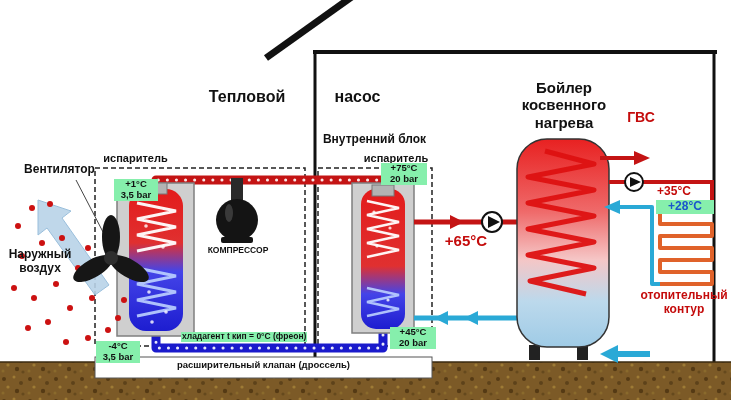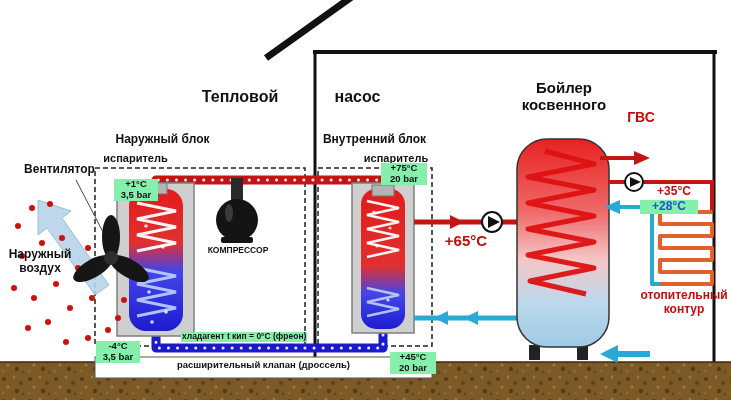--- a/index.html
+++ b/index.html
@@ -186,67 +186,67 @@
     <line x1="76" y1="180" x2="103" y2="232" stroke="#444" stroke-width="1"></line>
     <g fill="#161616">
       <ellipse cx="111" cy="237" rx="9" ry="22"></ellipse>
       <ellipse cx="111" cy="237" rx="9" ry="22" transform="rotate(120 111 258)"></ellipse>
       <ellipse cx="111" cy="237" rx="9" ry="22" transform="rotate(240 111 258)"></ellipse>
     </g>
     <circle cx="111" cy="258" r="7" fill="#2e2e2e"></circle>
   </g>
 </svg>
 
-  <div class="lbl t16" style="left:185px;top:88px;width:110px">Тепловой</div>
+  <div class="lbl t16" style="left:192px;top:88px;width:110px">Тепловой</div>
   <div class="lbl t16" style="left:320px;top:88px;width:75px">насос</div>
 
   <div class="lbl t12" style="left:12px;top:163px;width:95px">Вентилятор</div>
 
   <div class="lbl t12" style="left:5px;top:248px;width:70px">
     <span>Наружный</span>
     <span>воздух</span>
   </div>
 
-  <div class="lbl t12" style="left:90px;top:133px;width:145px">Наружный блок</div>
   <div class="lbl t11" style="left:88px;top:152px;width:95px">испаритель</div>
 
   <div class="lbl t12" style="left:312px;top:133px;width:125px">Внутренний блок</div>
   <div class="lbl t11" style="left:342px;top:152px;width:108px">испаритель</div>
 
   <div class="lbl t8" style="left:196px;top:246px;width:84px">КОМПРЕССОР</div>
 
   <div class="lbl t9 wbg" style="left:114px;top:179px;width:44px">
     <span>+1°C</span>
     <span>3,5 bar</span>
   </div>
   <div class="lbl t9 wbg" style="left:96px;top:341px;width:44px">
     <span>-4°C</span>
     <span>3,5 bar</span>
   </div>
   <div class="lbl t9 wbg" style="left:381px;top:163px;width:46px">
     <span>+75°C</span>
     <span>20 bar</span>
   </div>
-  <div class="lbl t9 wbg" style="left:390px;top:352px;width:46px">
+  <div class="lbl t9 wbg" style="left:390px;top:327px;width:46px">
     <span>+45°C</span>
     <span>20 bar</span>
   </div>
 
   <div class="lbl t8 wbg nowrap" style="left:181px;top:332px">хладагент t кип = 0°C (фреон)</div>
   <div class="lbl t9" style="left:95px;top:360px;width:337px">расширительный клапан (дроссель)</div>
 
   <div class="lbl t13 red" style="left:438px;top:232px;width:56px">+65°C</div>
 
   <div class="lbl t13" style="left:505px;top:79px;width:118px">
     <span>Бойлер</span>
     <span>косвенного</span>
+    <span>нагрева</span>
   </div>
 
   <div class="lbl t14 red" style="left:618px;top:109px;width:46px">ГВС</div>
   <div class="lbl t12 red" style="left:646px;top:185px;width:56px">+35°C</div>
-  <div class="lbl t12 blue wbg" style="left:640px;top:200px;width:58px">+28°C</div>
+  <div class="lbl t12 blue wbg" style="left:656px;top:200px;width:58px">+28°C</div>
 
   <div class="lbl t12 red" style="left:634px;top:289px;width:100px">
     <span>отопительный</span>
     <span>контур</span>
   </div>
 
 </div>
 
 </body></html>

